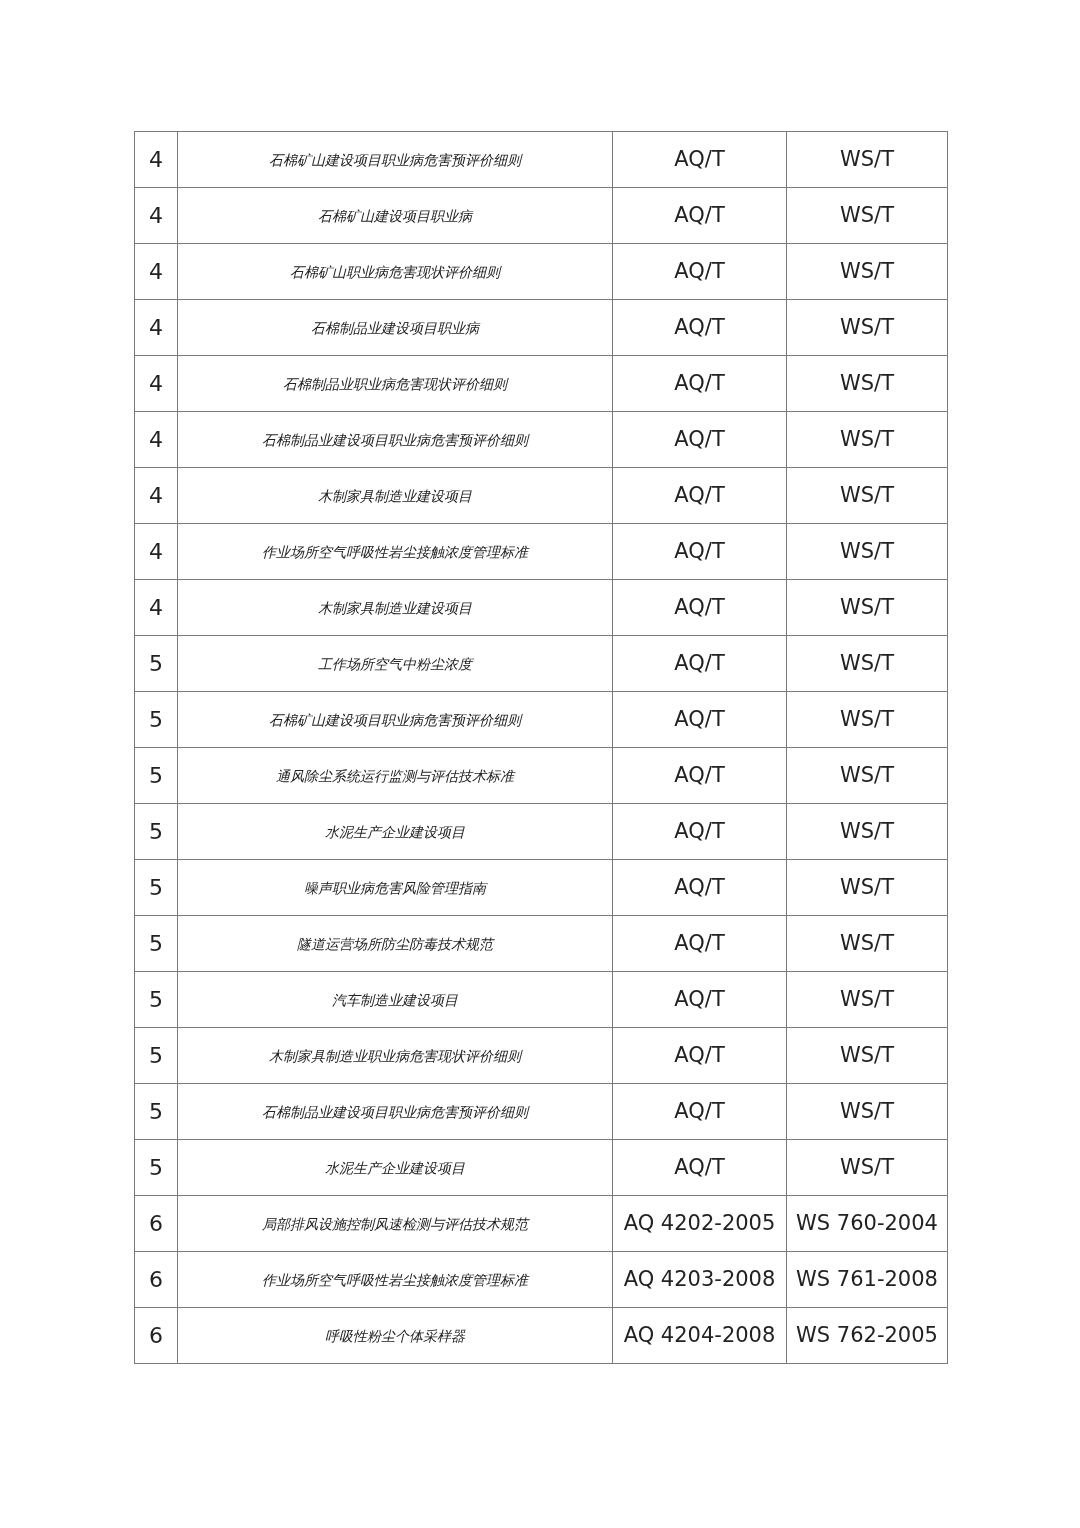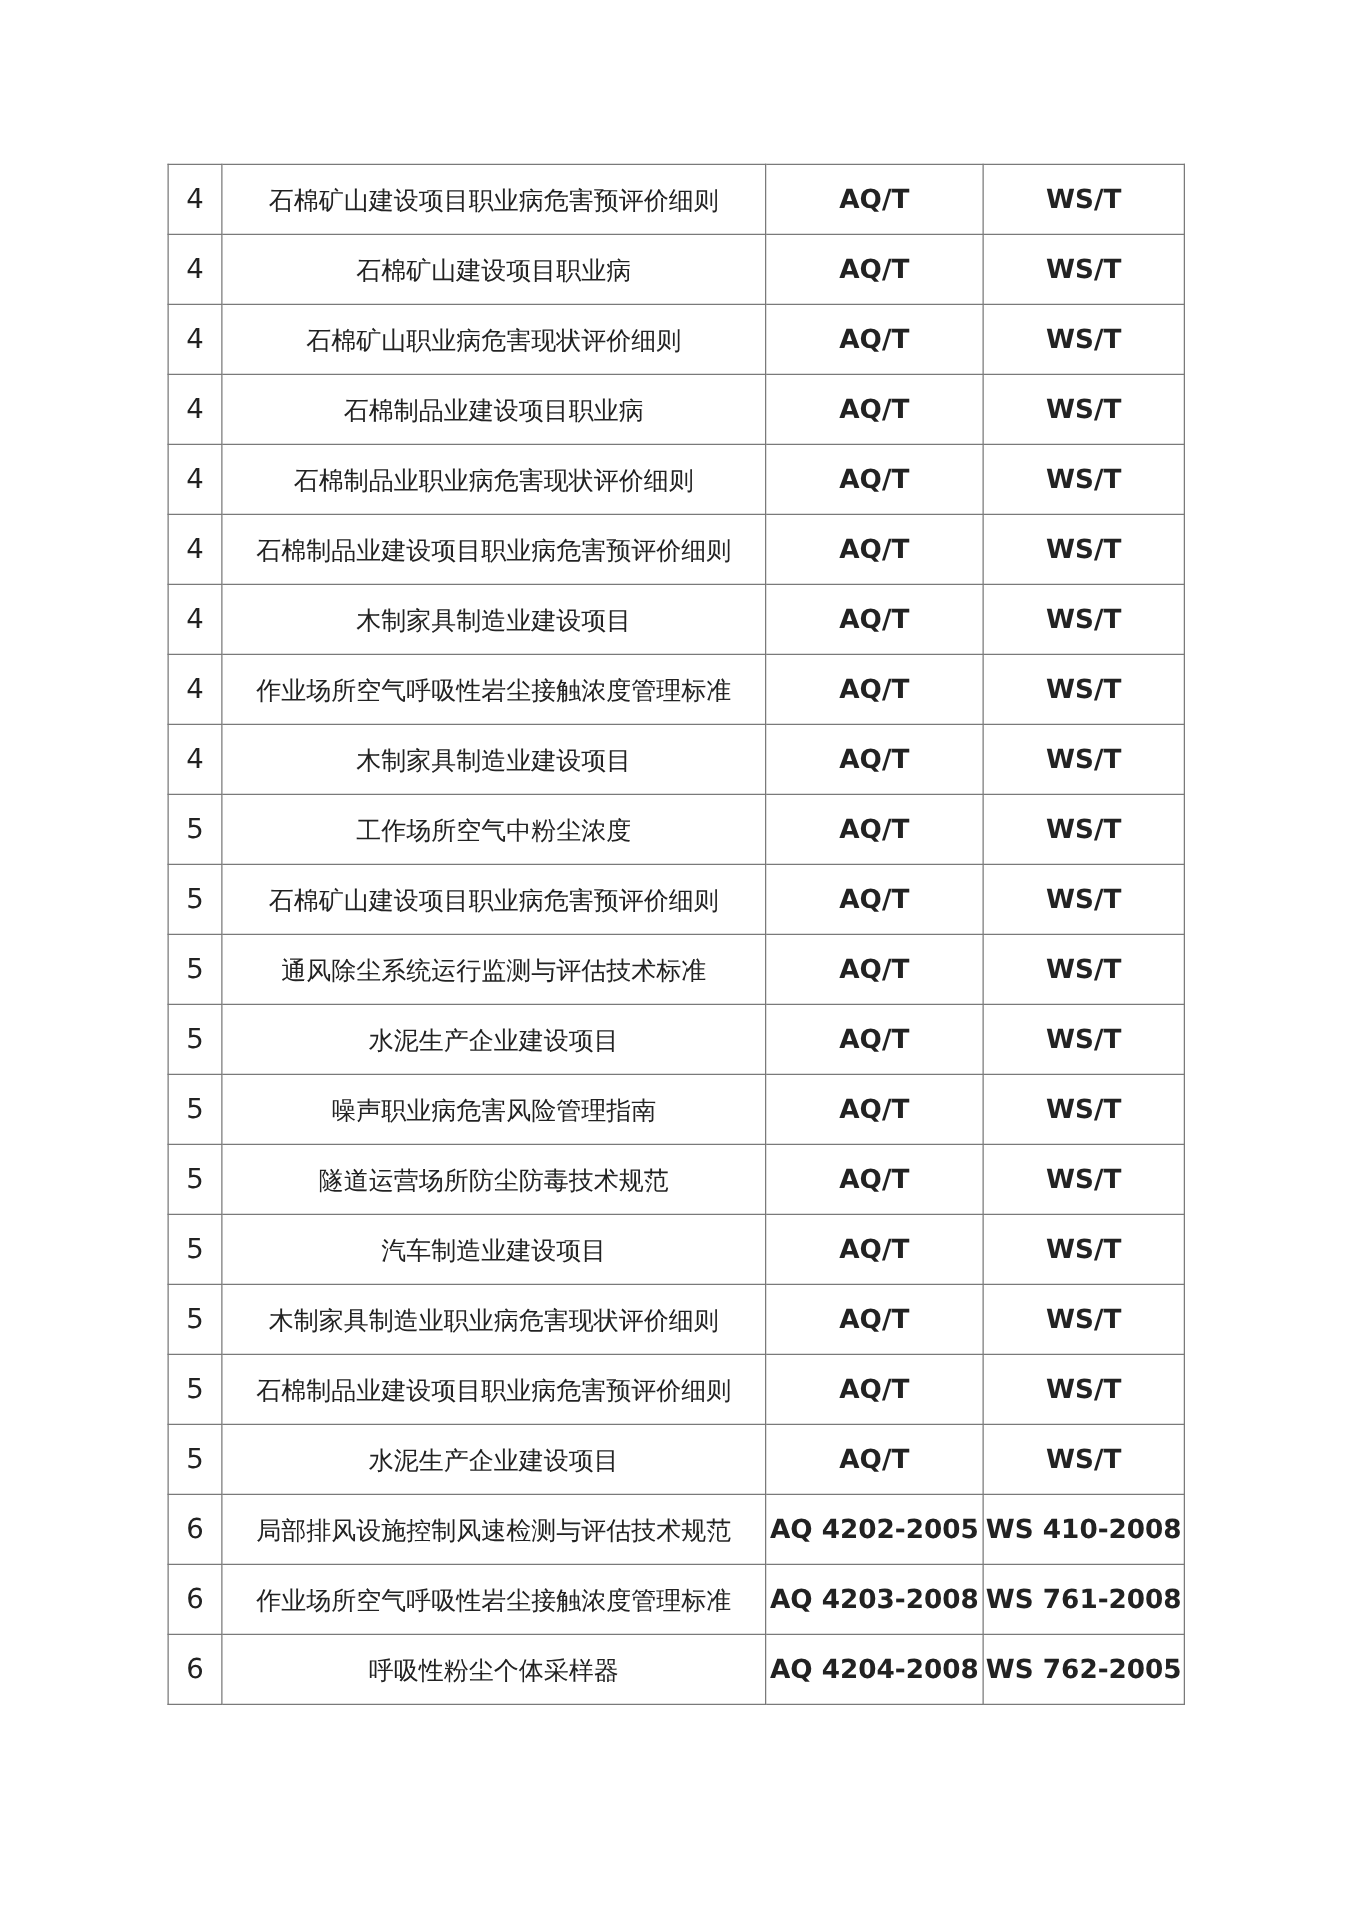--- a/index.html
+++ b/index.html
@@ -32,29 +32,29 @@
       font-size: 21px;
       line-height: 1;
       white-space: nowrap;
       overflow: hidden;
     }
     .doc-table col.c-level { width: 43px; }
     .doc-table col.c-name  { width: 435px; }
     .doc-table col.c-aq    { width: 174px; }
     .doc-table col.c-ws    { width: 161px; }
     .doc-table td.name {
-      font-size: 20px;
+      font-size: 14px;
       letter-spacing: 0px;
+      font-style: italic;
     }
     .doc-table td.level {
       font-size: 22px;
     }
     .doc-table td.code {
       font-size: 21px;
-      font-weight: bold;
     }
   </style>
 </head>
 <body>
 
 <table class="doc-table">
   <colgroup>
     <col class="c-level">
     <col class="c-name">
     <col class="c-aq">
@@ -172,21 +172,21 @@
     <tr>
       <td class="level">5</td>
       <td class="name">水泥生产企业建设项目</td>
       <td class="code">AQ/T</td>
       <td class="code">WS/T</td>
     </tr>
     <tr>
       <td class="level">6</td>
       <td class="name">局部排风设施控制风速检测与评估技术规范</td>
       <td class="code">AQ 4202-2005</td>
-      <td class="code">WS 410-2008</td>
+      <td class="code">WS 760-2004</td>
     </tr>
     <tr>
       <td class="level">6</td>
       <td class="name">作业场所空气呼吸性岩尘接触浓度管理标准</td>
       <td class="code">AQ 4203-2008</td>
       <td class="code">WS 761-2008</td>
     </tr>
     <tr>
       <td class="level">6</td>
       <td class="name">呼吸性粉尘个体采样器</td>

